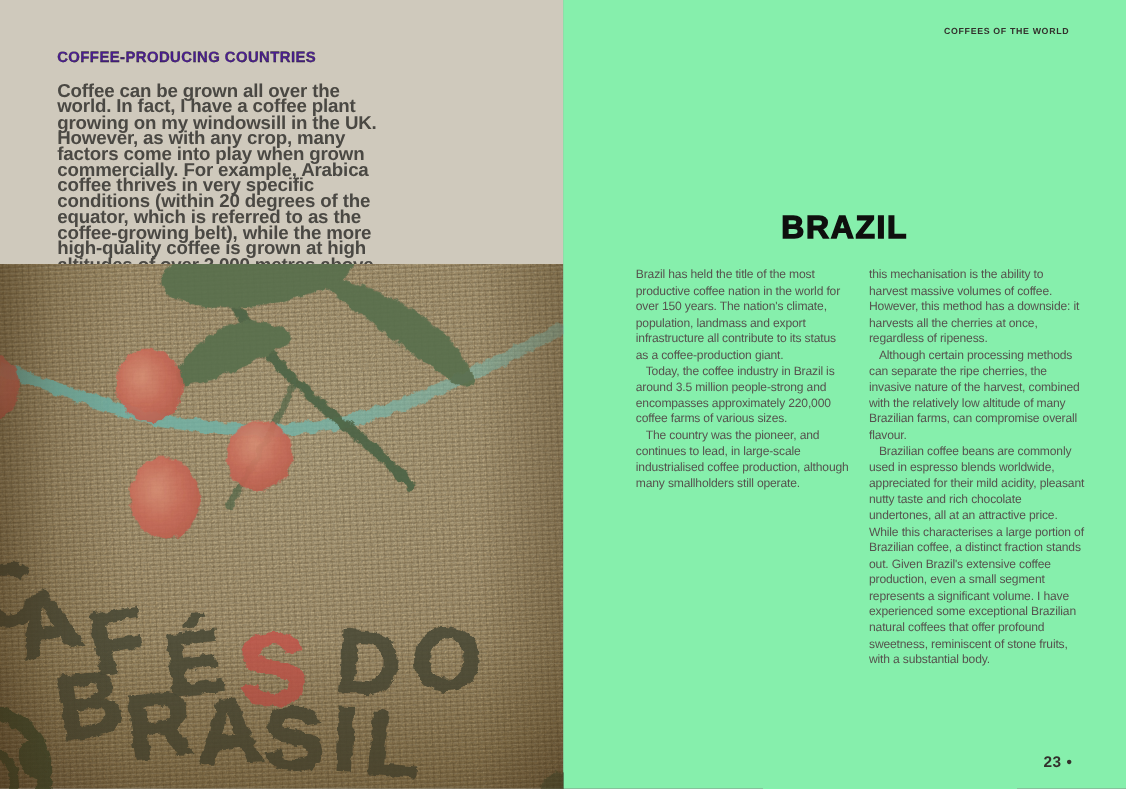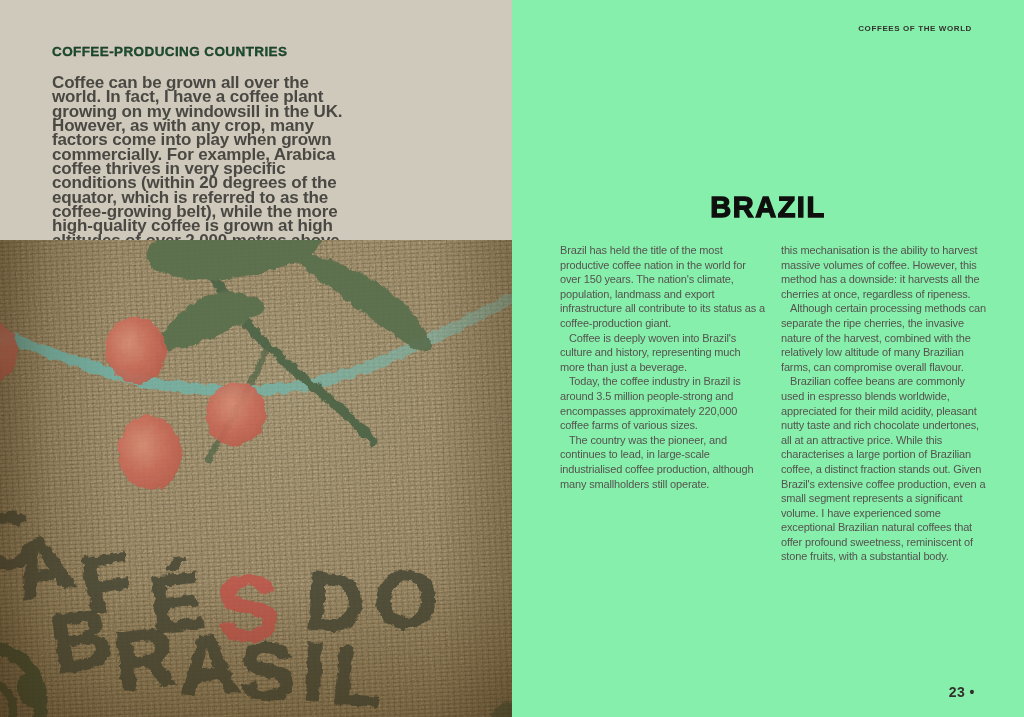--- a/index.html
+++ b/index.html
@@ -5,21 +5,21 @@
   html,body{margin:0;padding:0;background:#888;}
   .spread{
     position:relative;width:1024px;height:717px;overflow:hidden;
     font-family:"Liberation Sans",sans-serif;display:flex;
   }
   
   .page-left{position:relative;width:512px;height:717px;background:#cfc9bc;flex:none;}
   .intro-block{box-sizing:border-box;width:512px;height:240px;background:#cfc9bc;padding:44px 56px 0 52px;}
   .intro-heading{
     margin:0;font-size:13.5px;font-weight:800;letter-spacing:.4px;
-    color:#14532d;-webkit-text-stroke:.3px #1d1c1a;
+    color:#4c1d95;-webkit-text-stroke:.3px #1d1c1a;
   }
   .intro-text{
     margin:17px 0 0 0;width:293px;font-size:17px;line-height:14.35px;
     letter-spacing:-.15px;color:#4a4843;font-weight:bold;
   }
   .sack-figure{margin:0;width:512px;height:477px;display:block;}
   .stamp-letter{font-family:"Liberation Sans",sans-serif;font-weight:700;
     fill:#4b4a37;stroke:#4b4a37;stroke-width:2.2;}
   .stamp-letter.red{fill:#c0564c;stroke:#c0564c;}
   
@@ -27,21 +27,21 @@
   .running-head{
     position:absolute;top:24px;right:52px;font-size:8px;font-weight:700;
     letter-spacing:.6px;color:#33312d;
   }
   .page-title{
     position:absolute;top:191px;left:0;width:100%;text-align:center;margin:0;
     font-size:29px;font-weight:900;letter-spacing:1.5px;color:#0f0f0e;
     -webkit-text-stroke:1.3px #0f0f0e;
   }
   .columns{
-    position:absolute;top:243px;left:48px;right:38px;display:flex;gap:16px;
+    position:absolute;top:243px;left:66px;right:38px;display:flex;gap:16px;
   }
   .col{flex:1;font-size:11px;line-height:14.6px;letter-spacing:-.15px;color:#56534e;}
   .col p{margin:0;}
   .col p + p{text-indent:9px;}
   .page-number{
     position:absolute;bottom:17px;right:49px;font-size:14px;font-weight:700;
     color:#33312d;letter-spacing:.5px;margin-left:28px;
   }
 </style>
 </head>
@@ -158,21 +158,20 @@
   </section>
 
   <section class="page-right">
     <div class="running-head">COFFEES OF THE WORLD</div>
 
     <h1 class="page-title">BRAZIL</h1>
 
     <div class="columns">
       <div class="col">
         <p>Brazil has held the title of the most productive coffee nation in the world for over 150 years. The nation's climate, population, landmass and export infrastructure all contribute to its status as a coffee-production giant.</p>
-        <p>Coffee is deeply woven into Brazil's culture and history, representing much more than just a beverage.</p>
         <p>Today, the coffee industry in Brazil is around 3.5 million people-strong and encompasses approximately 220,000 coffee farms of various sizes.</p>
         <p>The country was the pioneer, and continues to lead, in large-scale industrialised coffee production, although many smallholders still operate.</p>
       </div>
       <div class="col">
         <p>this mechanisation is the ability to harvest massive volumes of coffee. However, this method has a downside: it harvests all the cherries at once, regardless of ripeness.</p>
         <p>Although certain processing methods can separate the ripe cherries, the invasive nature of the harvest, combined with the relatively low altitude of many Brazilian farms, can compromise overall flavour.</p>
         <p>Brazilian coffee beans are commonly used in espresso blends worldwide, appreciated for their mild acidity, pleasant nutty taste and rich chocolate undertones, all at an attractive price. While this characterises a large portion of Brazilian coffee, a distinct fraction stands out. Given Brazil's extensive coffee production, even a small segment represents a significant volume. I have experienced some exceptional Brazilian natural coffees that offer profound sweetness, reminiscent of stone fruits, with a substantial body.</p>
       </div>
     </div>
 

